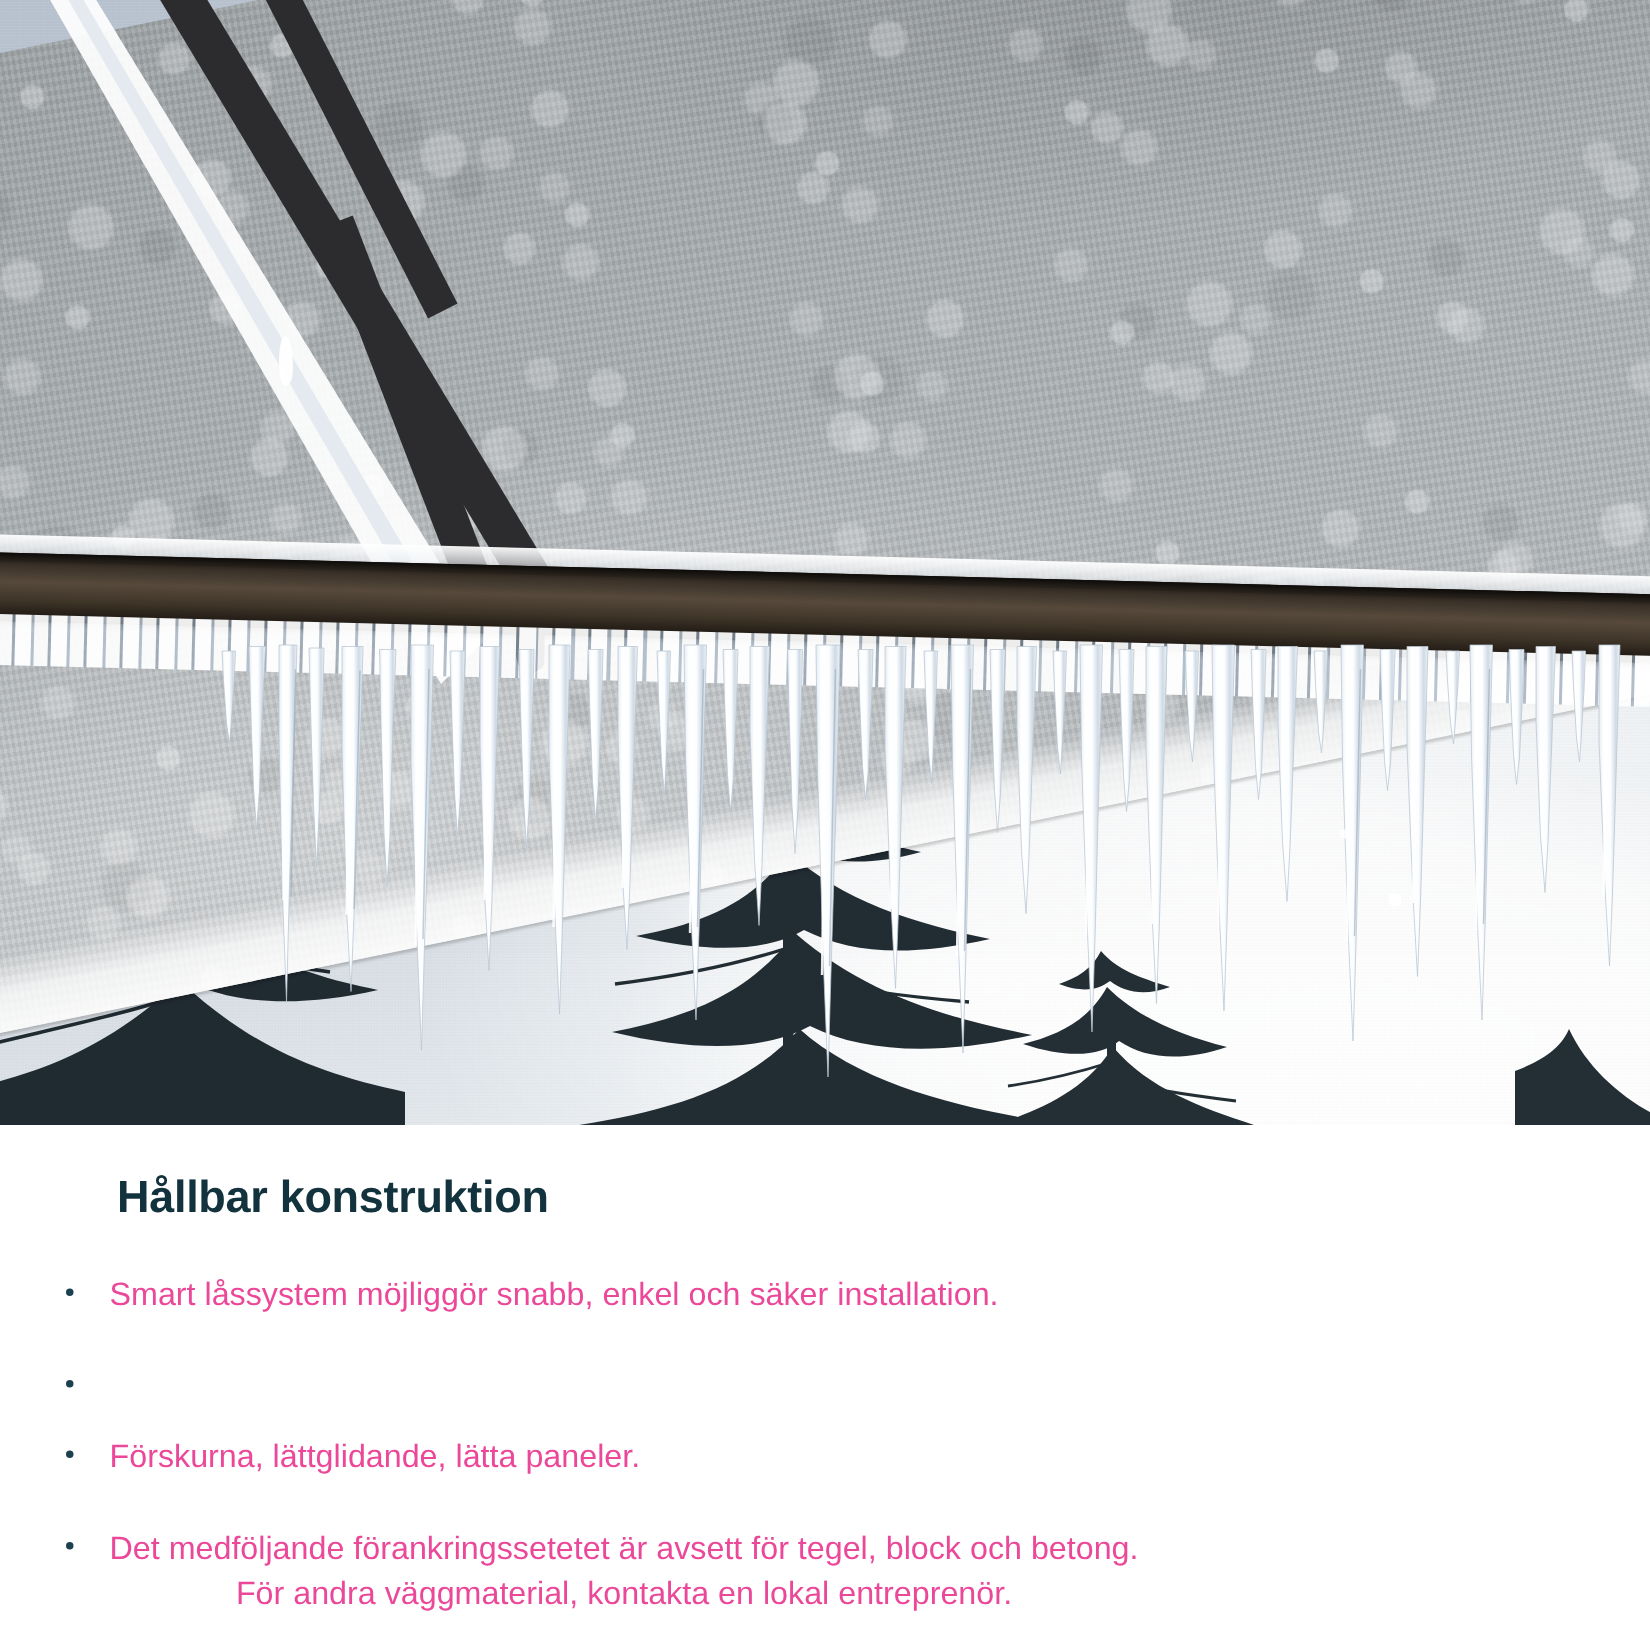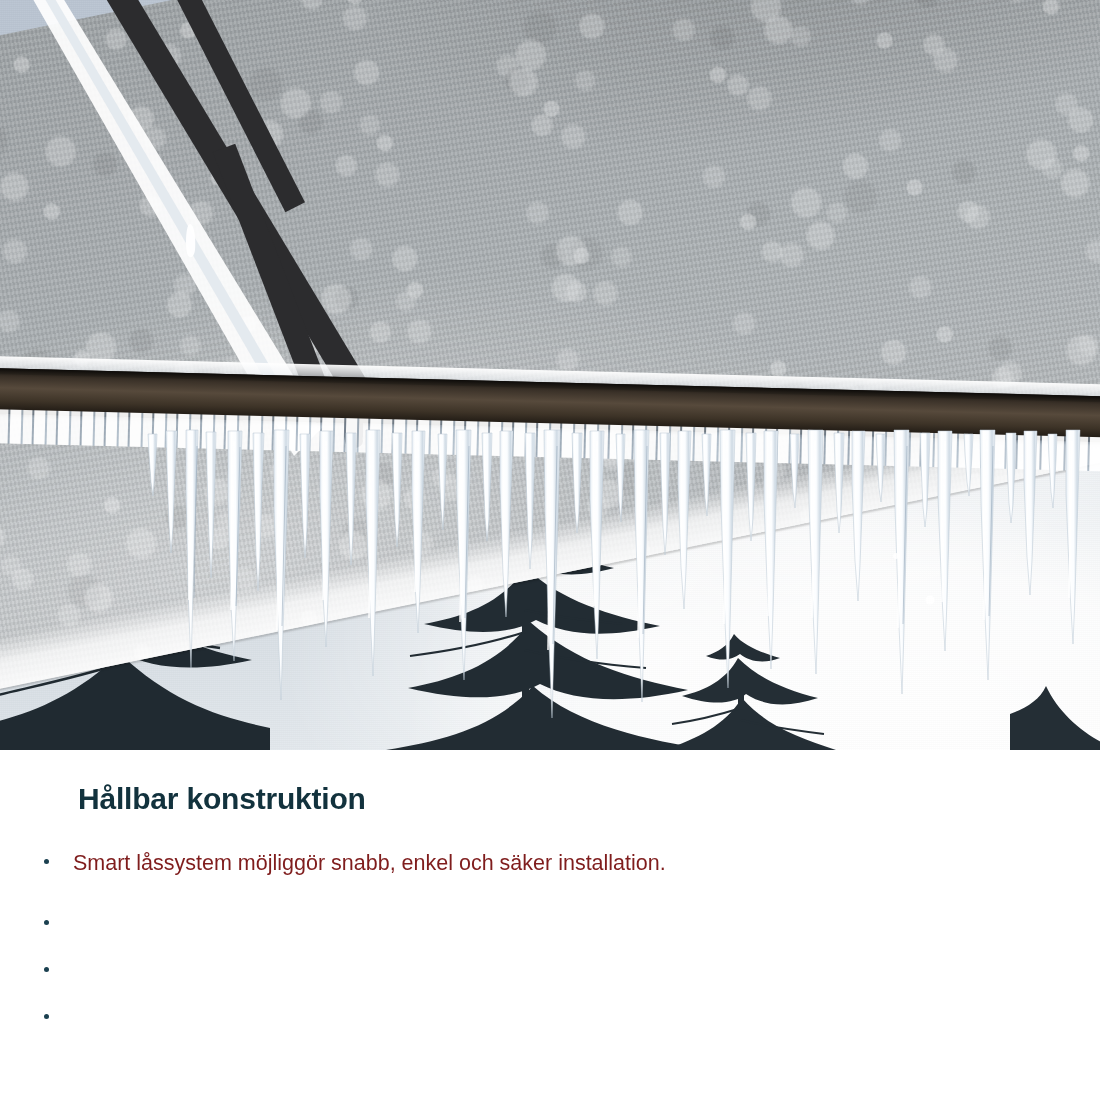--- a/index.html
+++ b/index.html
@@ -203,21 +203,21 @@
     flex: 0 0 auto;
     width: 5px; height: 5px;
     border-radius: 50%;
     background: #1b4050;
     margin-top: 11px;
   }
   .btext {
     margin-left: 24px;
     font-size: 21.5px;
     line-height: 30px;
-    color: #7f1d1d;
+    color: #ec4899;
     white-space: pre-line;
     text-align: center;
   }
 </style>
 </head>
 <body>
 
 <div id="page">
 
   <div id="photo">
@@ -426,22 +426,25 @@
         <span class="dot"></span>
         <span class="btext">Smart låssystem möjliggör snabb, enkel och säker installation.</span>
       </div>
 
       <div class="bullet">
         <span class="dot"></span>
       </div>
 
       <div class="bullet">
         <span class="dot"></span>
+        <span class="btext">Förskurna, lättglidande, lätta paneler.</span>
       </div>
 
       <div class="bullet">
         <span class="dot"></span>
+        <span class="btext">Det medföljande förankringssetetet är avsett för tegel, block och betong.
+För andra väggmaterial, kontakta en lokal entreprenör.</span>
       </div>
 
     </div>
   </div>
 
 </div>
 
 </body></html>

